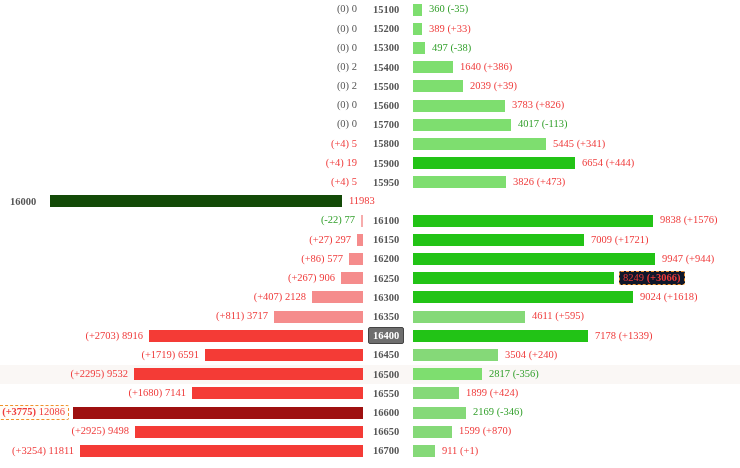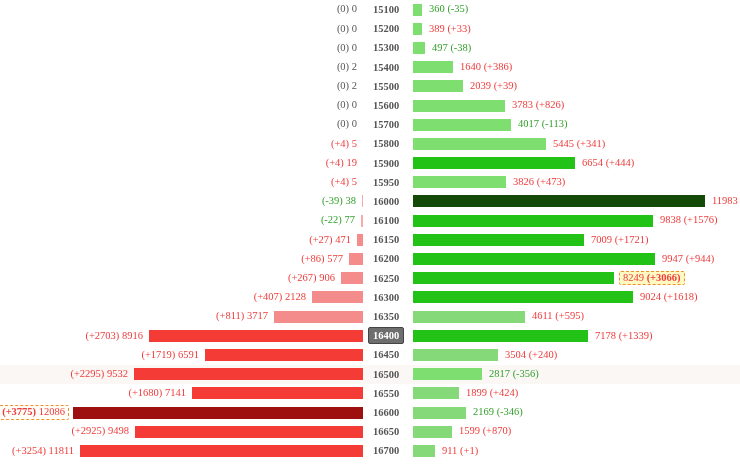--- a/index.html
+++ b/index.html
@@ -96,21 +96,21 @@
     font-size: 10.5px;
     white-space: nowrap;
     margin-left: 5px;
     line-height: 1;
     padding: 1px 2px;
   }
   .right-label.boxed {
     border: 1px dashed #f0922b;
     border-radius: 2px;
     padding: 1px 3px;
-    background: #fef9c3;
+    background: #0f172a;
   }
   .pos { color: #ef3b3b; }
   .neg { color: #33a02c; text-align: right; }
   .zero { color: #555555; }
   .bold { font-weight: bold; }
 </style>
 </head>
 <body>
 
 <div id="chart">
@@ -228,24 +228,20 @@
       </div>
       <div class="center">
         <span>15950</span>
       </div>
       <div class="right-pane">
         <div class="right-bar" style="width: 93px; background: rgb(126, 222, 111);"></div>
         <div class="right-label"><span class="pos">3826 </span><span class="delta pos">(+473)</span></div>
       </div>
     </div>
     <div class="row">
-      <div class="left-pane">
-        <div class="left-label"><span class="delta neg">(-39)</span><span class="neg"> 38</span></div>
-        <div class="left-bar" style="width: 1px; background: rgb(247, 172, 172);"></div>
-      </div>
       <div class="center">
         <span>16000</span>
       </div>
       <div class="right-pane">
         <div class="right-bar" style="width: 292px; background: rgb(19, 74, 7);"></div>
         <div class="right-label"><span class="pos">11983 </span></div>
       </div>
     </div>
     <div class="row">
       <div class="left-pane">
@@ -255,21 +251,21 @@
       <div class="center">
         <span>16100</span>
       </div>
       <div class="right-pane">
         <div class="right-bar" style="width: 240px; background: rgb(34, 195, 22);"></div>
         <div class="right-label"><span class="pos">9838 </span><span class="delta pos">(+1576)</span></div>
       </div>
     </div>
     <div class="row">
       <div class="left-pane">
-        <div class="left-label"><span class="delta pos">(+27)</span><span class="pos"> 471</span></div>
+        <div class="left-label"><span class="delta pos">(+27)</span><span class="pos"> 297</span></div>
         <div class="left-bar" style="width: 6px; background: rgb(245, 140, 140);"></div>
       </div>
       <div class="center">
         <span>16150</span>
       </div>
       <div class="right-pane">
         <div class="right-bar" style="width: 171px; background: rgb(34, 195, 22);"></div>
         <div class="right-label"><span class="pos">7009 </span><span class="delta pos">(+1721)</span></div>
       </div>
     </div>

